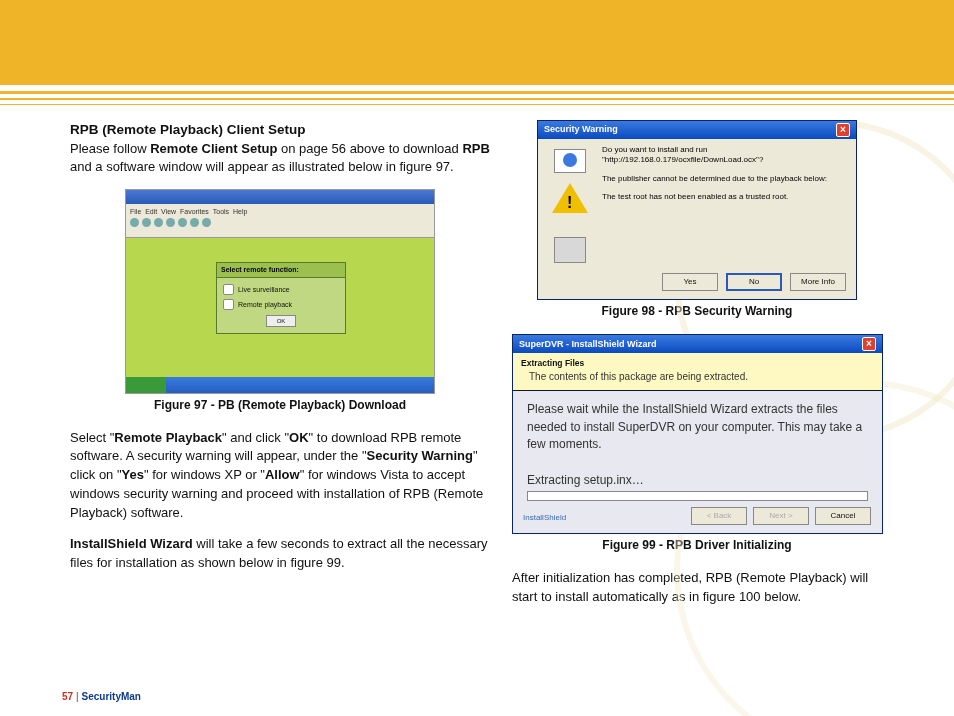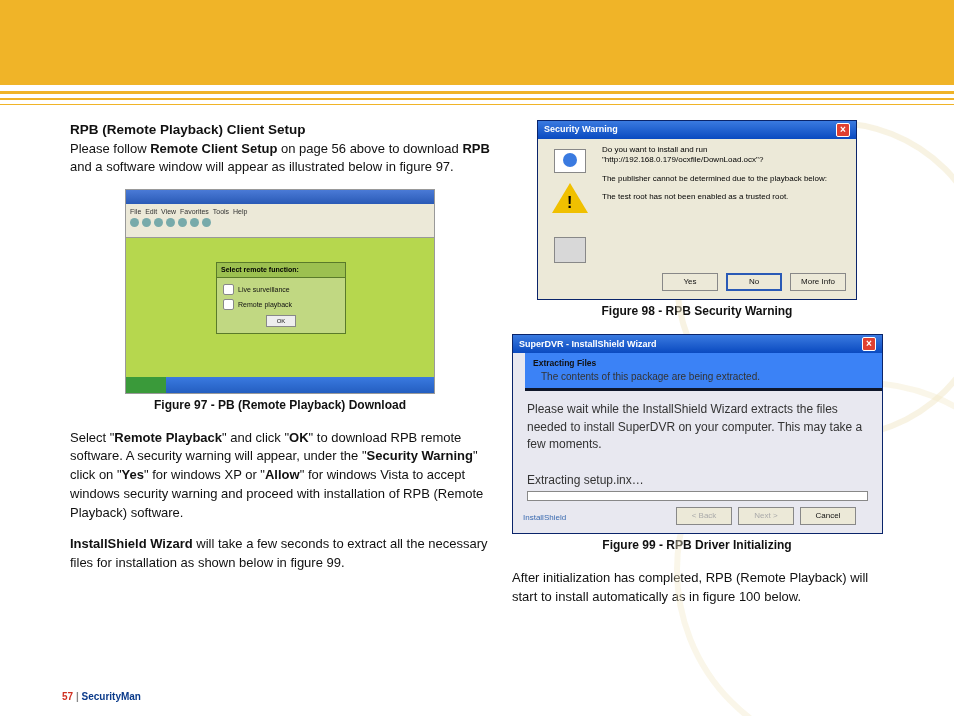--- a/index.html
+++ b/index.html
@@ -39,27 +39,27 @@
   .globe-box { width: 32px; height: 26px; background: #fff; border: 1px solid #888; position: relative; margin-top: 4px; }
   .globe-box::after { content: ""; position: absolute; top: 3px; left: 8px; width: 14px; height: 14px; border-radius: 50%; background: #3a7ae0; }
   .pc-box { width: 32px; height: 28px; background: #d8d8d8; border: 1px solid #888; margin-top: 14px; }
   .fig98-text { flex: 1; color: #000; line-height: 1.3; }
   .fig98-text p { margin-bottom: 8px; }
   .fig98-btns { position: absolute; bottom: 8px; right: 10px; display: flex; gap: 8px; }
   .xp-btn { width: 56px; height: 18px; background: #ece9d8; border: 1px solid #888; font-size: 8px; text-align: center; line-height: 16px; }
   .xp-btn.focus { border: 1px solid #2a5ab6; box-shadow: 0 0 0 1px #2a5ab6 inset; }
 
   .fig99 { width: 371px; height: 200px; margin: 6px auto 2px; background: #e8e8f0; border: 1px solid #0a246a; position: relative; font-size: 8px; }
-  .fig99-head { height: 38px; background: #3b82f6; border-bottom: 3px solid #0f172a; padding: 4px 8px; margin-left: 12px; }
+  .fig99-head { height: 38px; background: #fef9c3; border-bottom: 1px solid #0f172a; padding: 4px 8px; }
   .fig99-head .t1 { font-weight: bold; font-size: 8.5px; }
   .fig99-head .t2 { font-size: 10px; padding-left: 8px; color: #333; }
   .fig99-body { padding: 10px 14px; color: #333; font-size: 12px; }
   .fig99-prog { margin-top: 18px; }
   .fig99-prog-bar { height: 10px; border: 1px solid #888; background: #fff; margin-top: 2px; }
-  .fig99-btns { position: absolute; bottom: 8px; right: 26px; display: flex; gap: 6px; }
+  .fig99-btns { position: absolute; bottom: 8px; right: 11px; display: flex; gap: 6px; }
   .fig99-brand { position: absolute; bottom: 10px; left: 10px; font-size: 8px; color: #3a6ab0; }
   .page-foot { position: absolute; bottom: 14px; left: 62px; font-size: 10px; font-weight: bold; }
   .page-foot .num { color: #d03020; }
   .page-foot .bar { color: #888; }
   .page-foot .brand { color: #0a3a8a; }
   .watermark { position: absolute; right: -40px; top: 120px; width: 320px; height: 320px; border: 6px solid #f2e8c8; border-radius: 50%; opacity: 0.5; pointer-events: none; }
   .watermark2 { position: absolute; right: -100px; top: 380px; width: 380px; height: 380px; border: 6px solid #f2e8c8; border-radius: 50%; opacity: 0.4; pointer-events: none; }
 </style>
 </head>
 <body>

